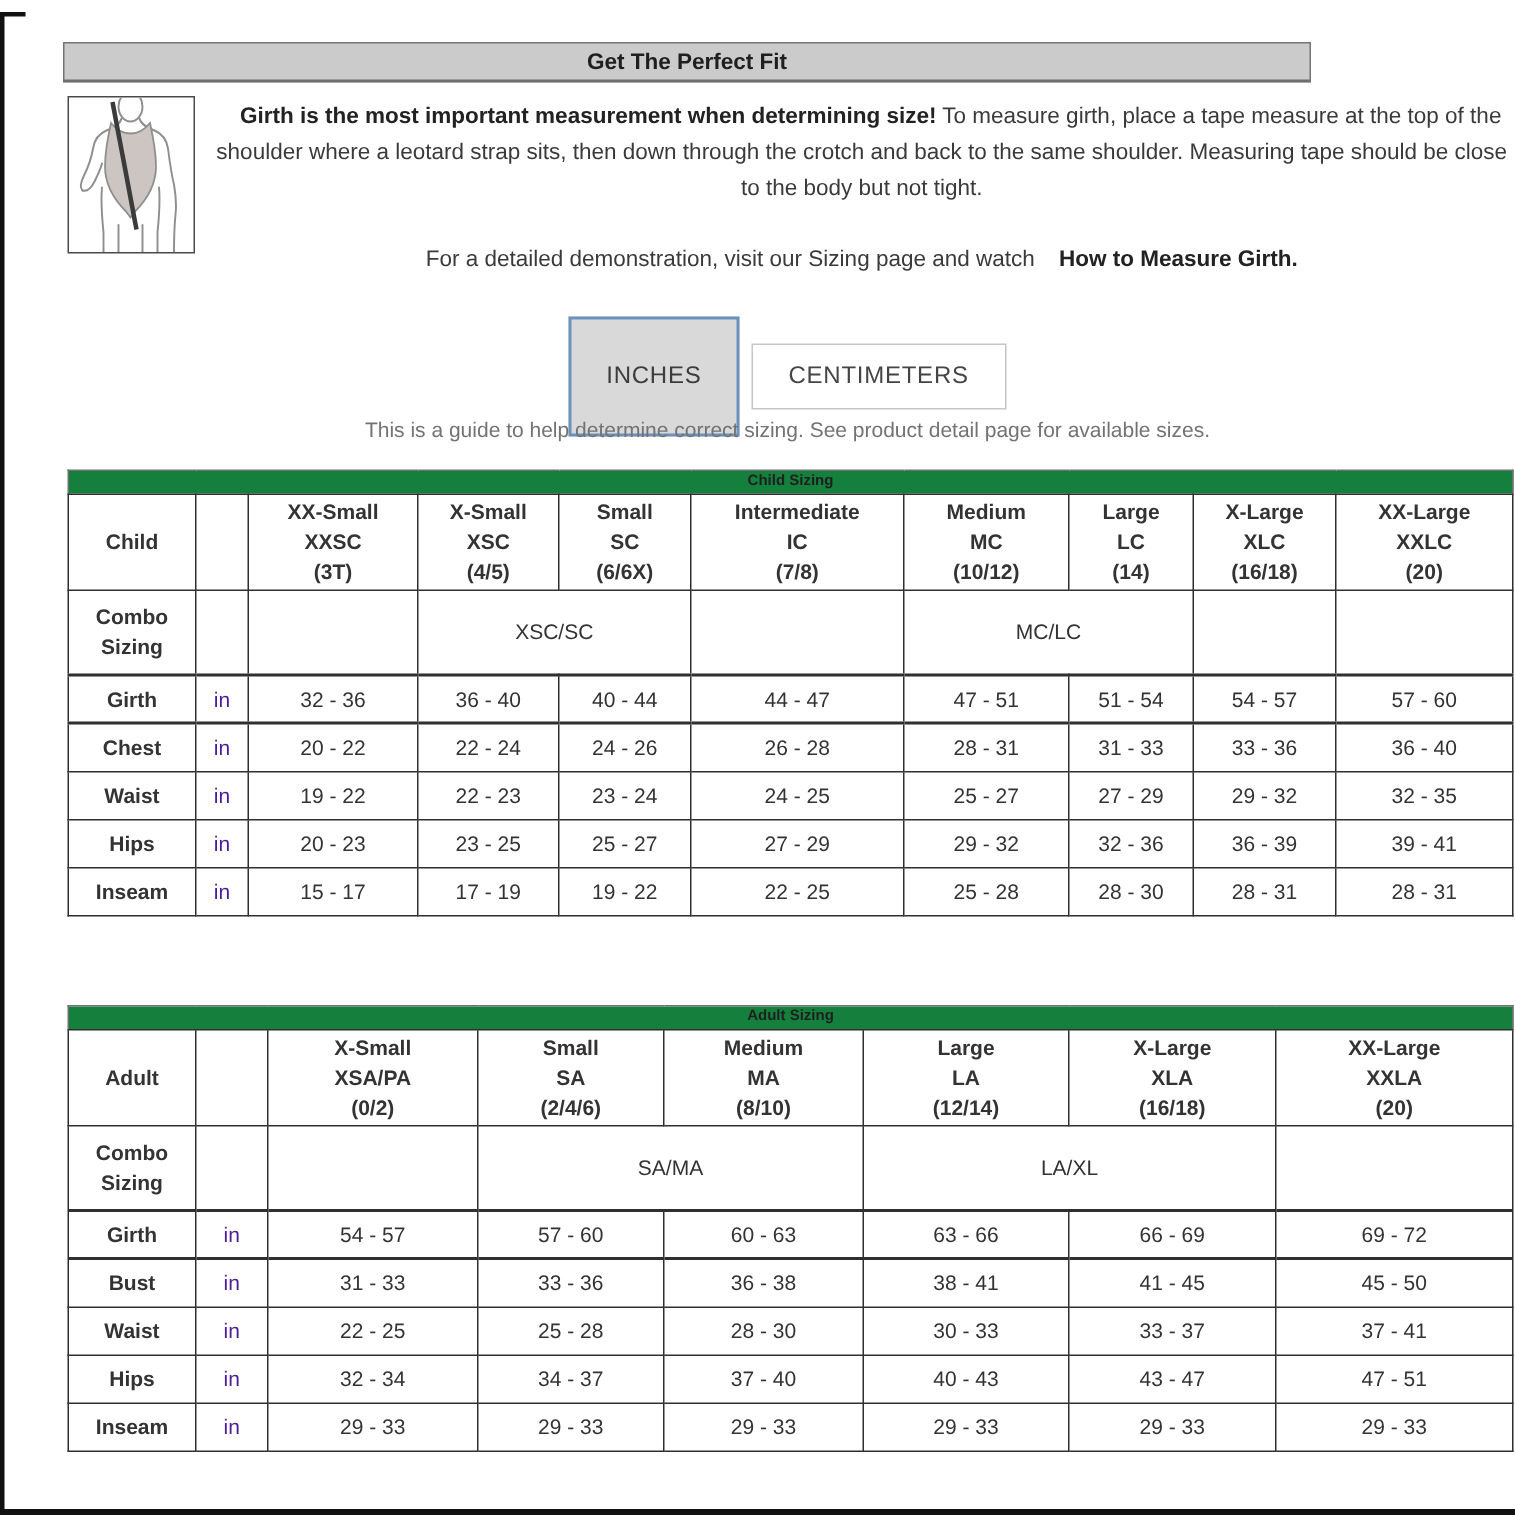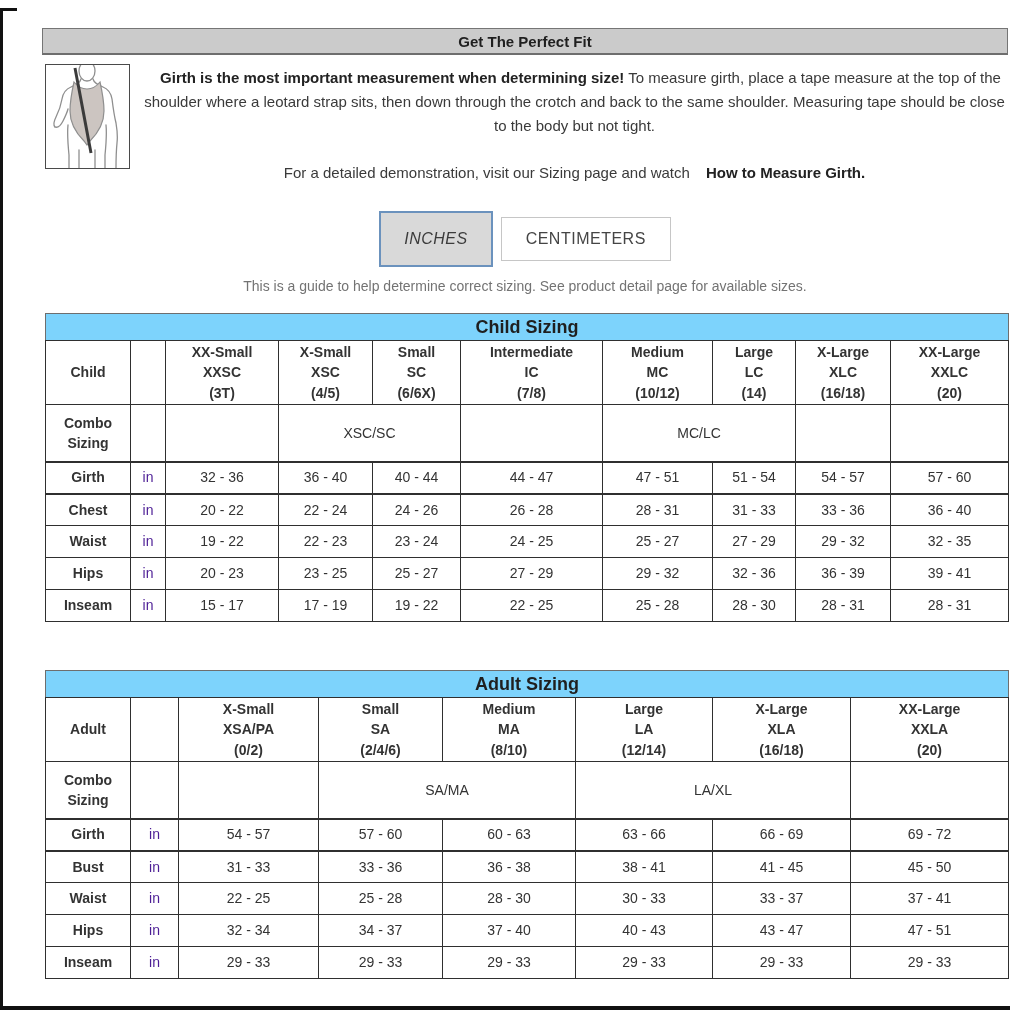--- a/index.html
+++ b/index.html
@@ -8,21 +8,21 @@
     background:#ffffff;color:#333;
     font-family:"Liberation Sans", sans-serif;
   }
   
   .frame-left{position:absolute;left:0;top:8px;width:3px;height:1002px;background:#111;}
   .frame-top{position:absolute;left:0;top:8px;width:17px;height:3px;background:#111;}
   .frame-bottom{position:absolute;left:0;bottom:0;width:1010px;height:4px;background:#111;}
 
   
   .title-bar{
-    position:absolute;left:42px;top:28px;width:966px;height:27px;box-sizing:border-box;
+    position:absolute;left:42px;top:28px;width:832px;height:27px;box-sizing:border-box;
     background:#cbcbcb;border:1px solid #757575;border-bottom:2px solid #6e6e6e;
     display:flex;align-items:center;justify-content:center;
     font-size:15px;font-weight:bold;color:#1f1f1f;
   }
 
   
   .intro{position:absolute;left:45px;top:64px;width:963px;display:flex;align-items:flex-start;}
   .figure-box{
     width:85px;height:105px;box-sizing:border-box;border:1px solid #4a4a4a;
     background:#fff;flex:none;margin-right:11px;overflow:hidden;
@@ -33,41 +33,41 @@
   .b{font-weight:bold;color:#222;margin-left:12px;}
 
   
   .btn-row{position:absolute;left:42px;top:211px;width:966px;text-align:center;}
   .unit-btn{
     display:inline-block;box-sizing:border-box;font-family:"Liberation Sans",sans-serif;
     font-size:16px;letter-spacing:.5px;color:#454545;cursor:pointer;
     padding:12px 24px;margin:0 4px;vertical-align:middle;background:#fff;border:1px solid #c6c6c6;
   }
   .unit-btn.selected{
-    background:#d9d9d9;border:2px solid #6b92bd;color:#3c3c3c;padding:17px 23px;font-style:italic;
+    background:#d9d9d9;border:2px solid #6b92bd;color:#3c3c3c;padding:29px 23px;
   }
 
   .guide-note{
     position:absolute;left:42px;top:278px;width:966px;text-align:center;
     font-size:14px;color:#737373;
   }
 
   
   table.size-table{
     position:absolute;left:45px;border-collapse:collapse;table-layout:fixed;width:963px;
     font-size:14px;color:#333;
   }
   #child-table{top:313px;}
   #adult-table{top:670px;}
   table.size-table td{
     border:1px solid #2f2f2f;text-align:center;vertical-align:middle;
     padding:0 2px;box-sizing:border-box;line-height:1.45;
   }
   tr.title-row td{
-    height:14px;background:#7dd3fc;font-weight:bold;font-size:18px;color:#1f1f1f;
+    height:14px;background:#15803d;font-weight:bold;font-size:10px;color:#1f1f1f;
     border:1px solid #6e6e6e;border-bottom:1px solid #2f2f2f;
   }
   tr.head-row td{height:64px;font-weight:bold;white-space:pre-line;}
   tr.combo-row td{height:57px;border-bottom:2px solid #2f2f2f;}
   tr.data-row td{height:32px;}
   tr.data-row.thick td{border-bottom:2px solid #2f2f2f;}
   td.lbl{font-weight:bold;white-space:pre-line;}
   td.unit{color:#4c1d95;}
 </style>
 </head>

